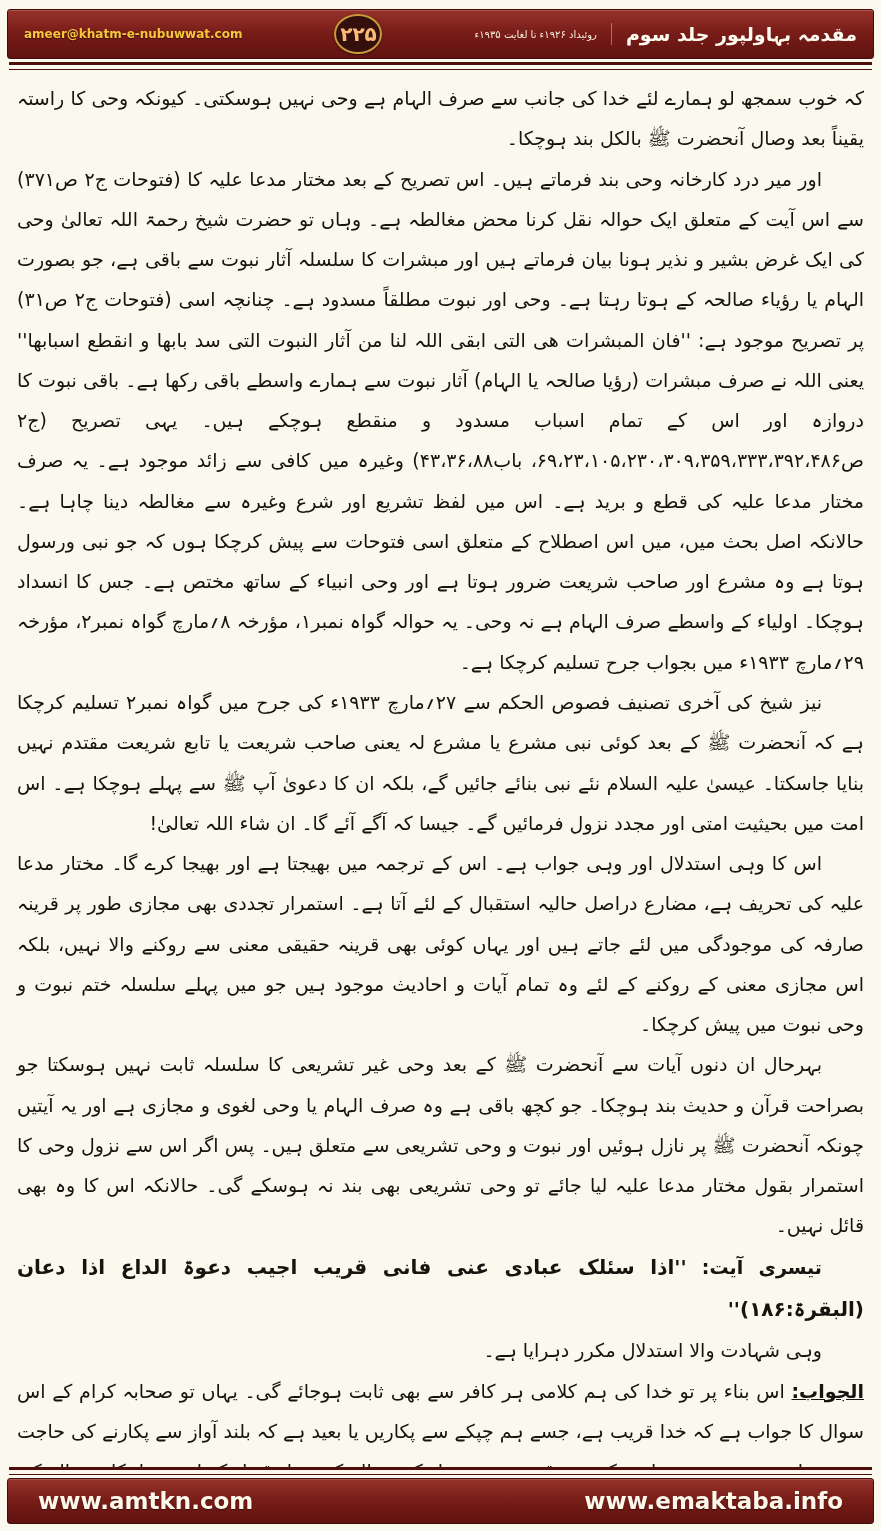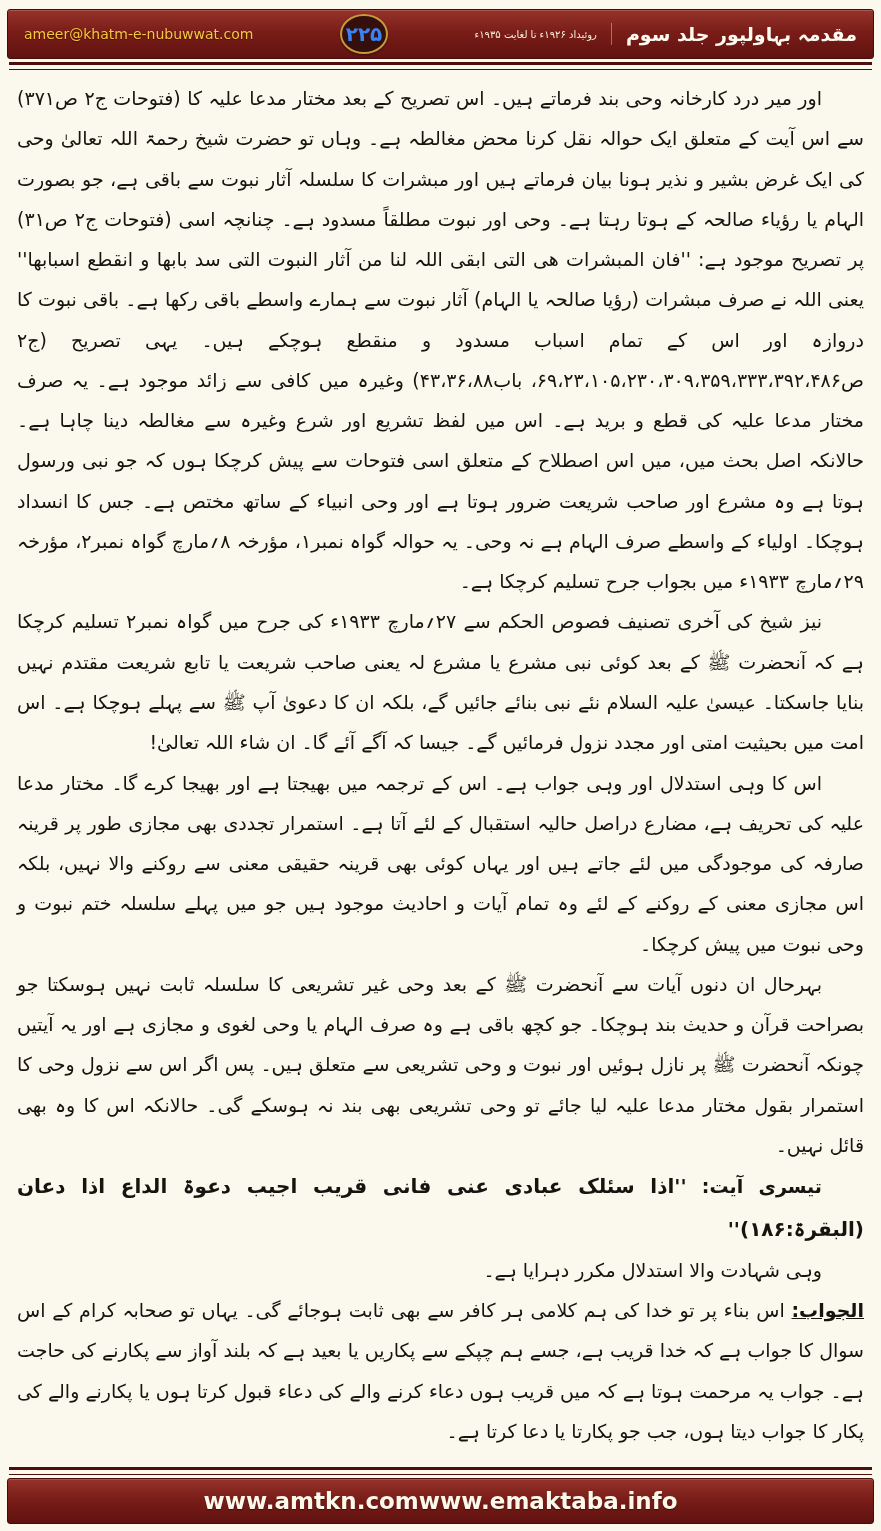--- a/index.html
+++ b/index.html
@@ -30,26 +30,26 @@
   .topbar-right { display:flex; align-items:center; gap:14px; }
   .vol-title { font-size:19px; font-weight:bold; color:#fdfaf0; white-space:nowrap; }
   .vsep { width:1px; height:22px; background:rgba(255,240,200,.4); }
   .date-range { font-size:10px; color:#f6efdd; white-space:nowrap; }
   .page-badge {
     min-width:48px; height:40px;
     background:#340f0b;
     border:2px solid #c79a3a;
     border-radius:50%;
     display:flex; align-items:center; justify-content:center;
-    color:#3b82f6; font-size:20px; font-weight:bold;
+    color:#fdba74; font-size:20px; font-weight:bold;
     box-shadow:0 1px 2px rgba(0,0,0,.45);
   }
   .email {
     direction:ltr;
-    color:#f5c83c; font-weight:normal; font-size:14px;
+    color:#f5c83c; font-weight:bold; font-size:12px;
     text-shadow:0 1px 1px rgba(0,0,0,.5);
     white-space:nowrap;
   }
   
   .rule {
     flex:0 0 8px; height:8px;
     margin:3px 2px 0;
     border-top:3px solid #4e0f0b;
     border-bottom:1px solid #4e0f0b;
   }
@@ -69,21 +69,21 @@
   .para.indent { text-indent:42px; }
   .para.ayat { text-indent:42px; font-weight:bold; }
   .para.ayat .ayat-text { font-size:20px; }
   .jawab-lead { font-weight:bold; text-decoration:underline;margin-top:20px; }
   
   .bottombar {
     background:linear-gradient(180deg,#96332b 0%,#7a1d18 45%,#601210 100%);
     border:1px solid #450c09;
     border-radius:3px;
     height:46px; flex:0 0 46px;
-    display:flex; align-items:center; justify-content:center;
+    display:flex; align-items:center; justify-content:space-between;
     direction:ltr;
     padding:0 30px;
     box-shadow:inset 0 1px 0 rgba(255,255,255,.18);
   }
   .site-link {
     color:#fdf8ea; font-weight:bold; font-size:23px;
     text-shadow:0 1px 1px rgba(0,0,0,.5);
     white-space:nowrap;
   }
 </style>
@@ -98,20 +98,21 @@
       <span class="vsep"></span>
       <span class="date-range">روئیداد ۱۹۲۶ء تا لغایت ۱۹۳۵ء</span>
     </div>
     <span class="page-badge">۲۲۵</span>
     <span class="email">ameer@khatm-e-nubuwwat.com</span>
   </header>
 
   <div class="rule"></div>
 
   <main class="bookbody">
+    <p class="para flush">کہ خوب سمجھ لو ہمارے لئے خدا کی جانب سے صرف الہام ہے وحی نہیں ہوسکتی۔ کیونکہ وحی کا راستہ یقیناً بعد وصال آنحضرت ﷺ بالکل بند ہوچکا۔</p>
     <p class="para indent">اور میر درد کارخانہ وحی بند فرماتے ہیں۔ اس تصریح کے بعد مختار مدعا علیہ کا (فتوحات ج۲ ص۳۷۱) سے اس آیت کے متعلق ایک حوالہ نقل کرنا محض مغالطہ ہے۔ وہاں تو حضرت شیخ رحمۃ اللہ تعالیٰ وحی کی ایک غرض بشیر و نذیر ہونا بیان فرماتے ہیں اور مبشرات کا سلسلہ آثار نبوت سے باقی ہے، جو بصورت الہام یا رؤیاء صالحہ کے ہوتا رہتا ہے۔ وحی اور نبوت مطلقاً مسدود ہے۔ چنانچہ اسی (فتوحات ج۲ ص۳۱) پر تصریح موجود ہے: ''فان المبشرات ھی التی ابقی اللہ لنا من آثار النبوت التی سد بابھا و انقطع اسبابھا'' یعنی اللہ نے صرف مبشرات (رؤیا صالحہ یا الہام) آثار نبوت سے ہمارے واسطے باقی رکھا ہے۔ باقی نبوت کا دروازہ اور اس کے تمام اسباب مسدود و منقطع ہوچکے ہیں۔ یہی تصریح (ج۲ ص۶۹،۲۳،۱۰۵،۲۳۰،۳۰۹،۳۵۹،۳۳۳،۳۹۲،۴۸۶، باب۴۳،۳۶،۸۸) وغیرہ میں کافی سے زائد موجود ہے۔ یہ صرف مختار مدعا علیہ کی قطع و برید ہے۔ اس میں لفظ تشریع اور شرع وغیرہ سے مغالطہ دینا چاہا ہے۔ حالانکہ اصل بحث میں، میں اس اصطلاح کے متعلق اسی فتوحات سے پیش کرچکا ہوں کہ جو نبی ورسول ہوتا ہے وہ مشرع اور صاحب شریعت ضرور ہوتا ہے اور وحی انبیاء کے ساتھ مختص ہے۔ جس کا انسداد ہوچکا۔ اولیاء کے واسطے صرف الہام ہے نہ وحی۔ یہ حوالہ گواہ نمبر۱، مؤرخہ ۸؍مارچ گواہ نمبر۲، مؤرخہ ۲۹؍مارچ ۱۹۳۳ء میں بجواب جرح تسلیم کرچکا ہے۔</p>
     <p class="para indent">نیز شیخ کی آخری تصنیف فصوص الحکم سے ۲۷؍مارچ ۱۹۳۳ء کی جرح میں گواہ نمبر۲ تسلیم کرچکا ہے کہ آنحضرت ﷺ کے بعد کوئی نبی مشرع یا مشرع لہ یعنی صاحب شریعت یا تابع شریعت مقتدم نہیں بنایا جاسکتا۔ عیسیٰ علیہ السلام نئے نبی بنائے جائیں گے، بلکہ ان کا دعویٰ آپ ﷺ سے پہلے ہوچکا ہے۔ اس امت میں بحیثیت امتی اور مجدد نزول فرمائیں گے۔ جیسا کہ آگے آئے گا۔ ان شاء اللہ تعالیٰ!</p>
     <p class="para indent">اس کا وہی استدلال اور وہی جواب ہے۔ اس کے ترجمہ میں بھیجتا ہے اور بھیجا کرے گا۔ مختار مدعا علیہ کی تحریف ہے، مضارع دراصل حالیہ استقبال کے لئے آتا ہے۔ استمرار تجددی بھی مجازی طور پر قرینہ صارفہ کی موجودگی میں لئے جاتے ہیں اور یہاں کوئی بھی قرینہ حقیقی معنی سے روکنے والا نہیں، بلکہ اس مجازی معنی کے روکنے کے لئے وہ تمام آیات و احادیث موجود ہیں جو میں پہلے سلسلہ ختم نبوت و وحی نبوت میں پیش کرچکا۔</p>
     <p class="para indent">بہرحال ان دنوں آیات سے آنحضرت ﷺ کے بعد وحی غیر تشریعی کا سلسلہ ثابت نہیں ہوسکتا جو بصراحت قرآن و حدیث بند ہوچکا۔ جو کچھ باقی ہے وہ صرف الہام یا وحی لغوی و مجازی ہے اور یہ آیتیں چونکہ آنحضرت ﷺ پر نازل ہوئیں اور نبوت و وحی تشریعی سے متعلق ہیں۔ پس اگر اس سے نزول وحی کا استمرار بقول مختار مدعا علیہ لیا جائے تو وحی تشریعی بھی بند نہ ہوسکے گی۔ حالانکہ اس کا وہ بھی قائل نہیں۔</p>
     <p class="para ayat"><span class="ayat-label">تیسری آیت:</span> <span class="ayat-text">''اذا سئلک عبادی عنی فانی قریب اجیب دعوۃ الداع اذا دعان (البقرۃ:۱۸۶)''</span></p>
     <p class="para indent">وہی شہادت والا استدلال مکرر دہرایا ہے۔</p>
     <p class="para flush"><span class="jawab-lead">الجواب:</span> <span>اس بناء پر تو خدا کی ہم کلامی ہر کافر سے بھی ثابت ہوجائے گی۔ یہاں تو صحابہ کرام کے اس سوال کا جواب ہے کہ خدا قریب ہے، جسے ہم چپکے سے پکاریں یا بعید ہے کہ بلند آواز سے پکارنے کی حاجت ہے۔ جواب یہ مرحمت ہوتا ہے کہ میں قریب ہوں دعاء کرنے والے کی دعاء قبول کرتا ہوں یا پکارنے والے کی پکار کا جواب دیتا ہوں، جب جو پکارتا یا دعا کرتا ہے۔</span></p>
 
   </main>
 

